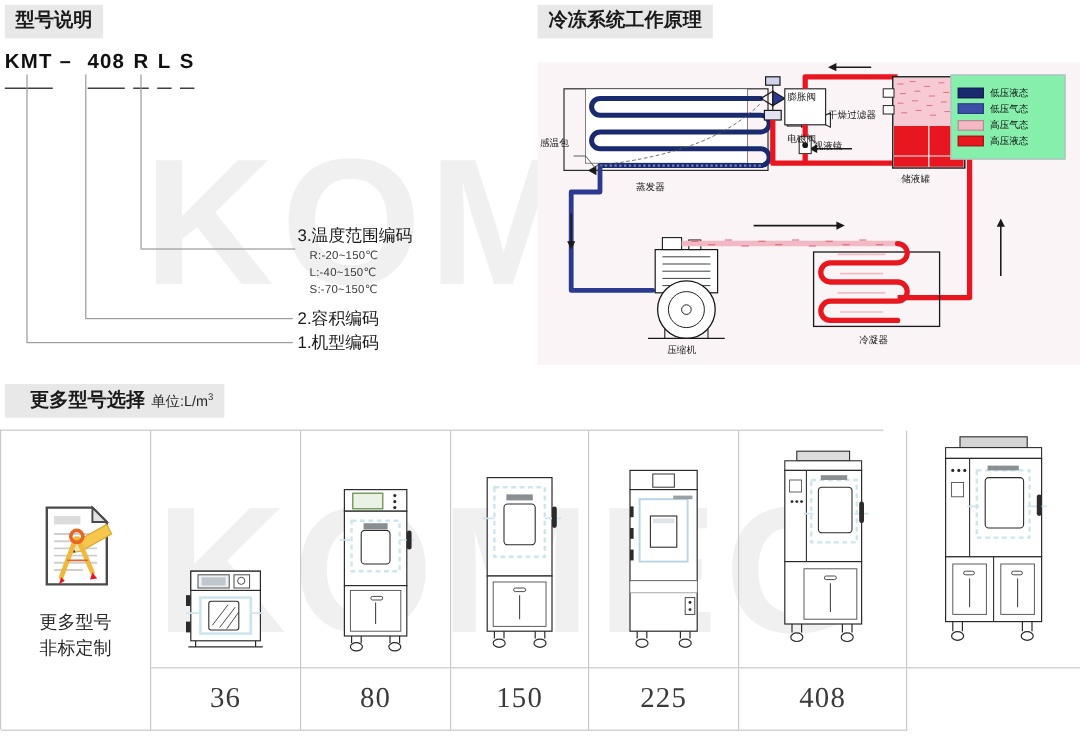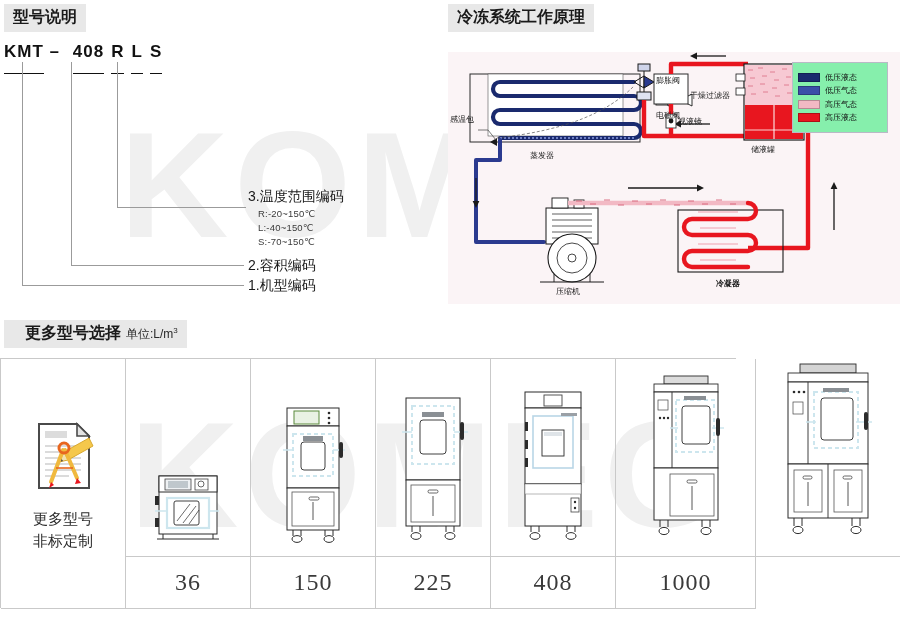--- a/index.html
+++ b/index.html
@@ -277,21 +277,21 @@
   </svg>
 
   <div class="rl" style="left:2px; top:62px;">感温包</div>
   <div class="rl" style="left:82px; top:98px;">蒸发器</div>
   <div class="rl" style="left:208px; top:23px;">膨胀阀</div>
   <div class="rl" style="left:208px; top:58px;text-align:right;">电磁阀</div>
   <div class="rl" style="left:242px; top:38px;">干燥过滤器</div>
   <div class="rl" style="left:230px; top:64px;">视液镜</div>
   <div class="rl" style="left:303px; top:92px;">储液罐</div>
   <div class="rl" style="left:108px; top:234px;">压缩机</div>
-  <div class="rl" style="left:268px; top:226px;font-weight:bold;">冷凝器</div>
+  <div class="rl" style="left:268px; top:226px;">冷凝器</div>
 
   <div class="legend-box">
     <div class="legend-row">
       <span class="legend-sw" style="background:#1a2a6e;"></span>
       <span class="legend-tx">低压液态</span>
     </div>
     <div class="legend-row">
       <span class="legend-sw" style="background:#3b4fa8;"></span>
       <span class="legend-tx">低压气态</span>
     </div>
@@ -507,17 +507,17 @@
         </g>
       </svg>
     </div>
     <div class="custom-cap">
       <div>更多型号</div>
       <div>非标定制</div>
     </div>
   </div>
 
   <div class="cell num">36</div>
+  <div class="cell num">80</div>
   <div class="cell num">150</div>
   <div class="cell num">225</div>
   <div class="cell num">408</div>
-  <div class="cell num">1000</div>
 </div>
 
 </body></html>

